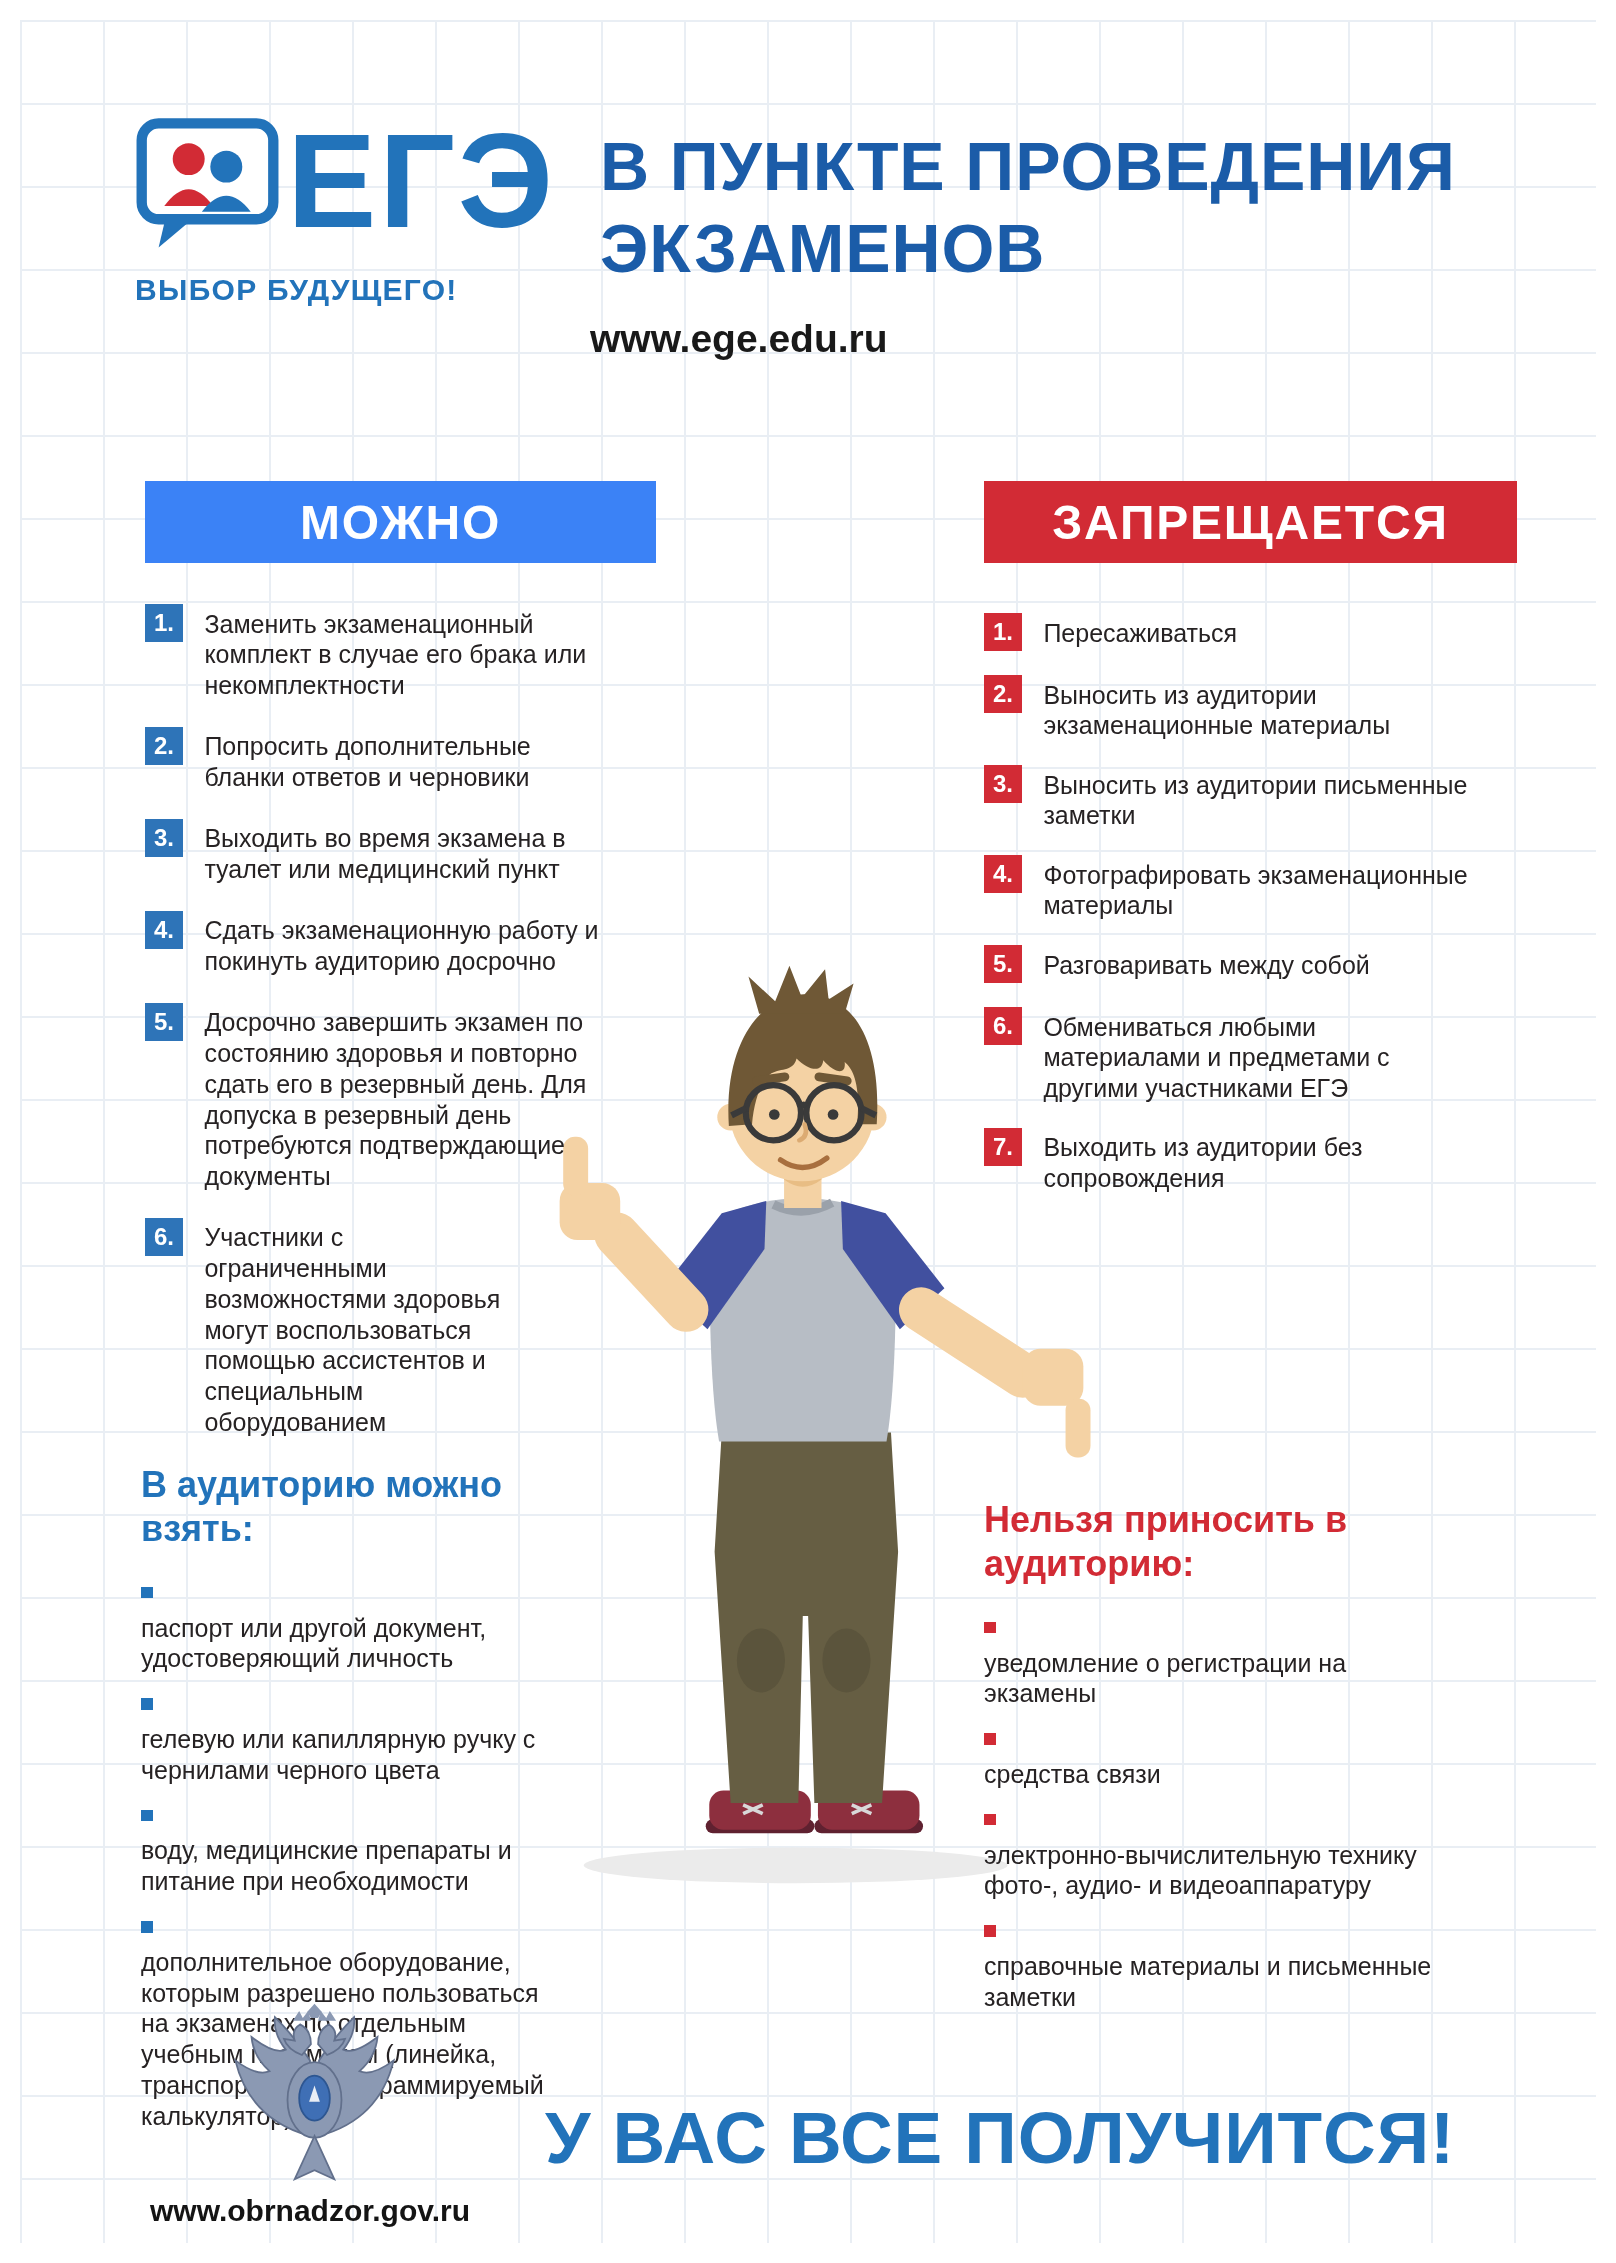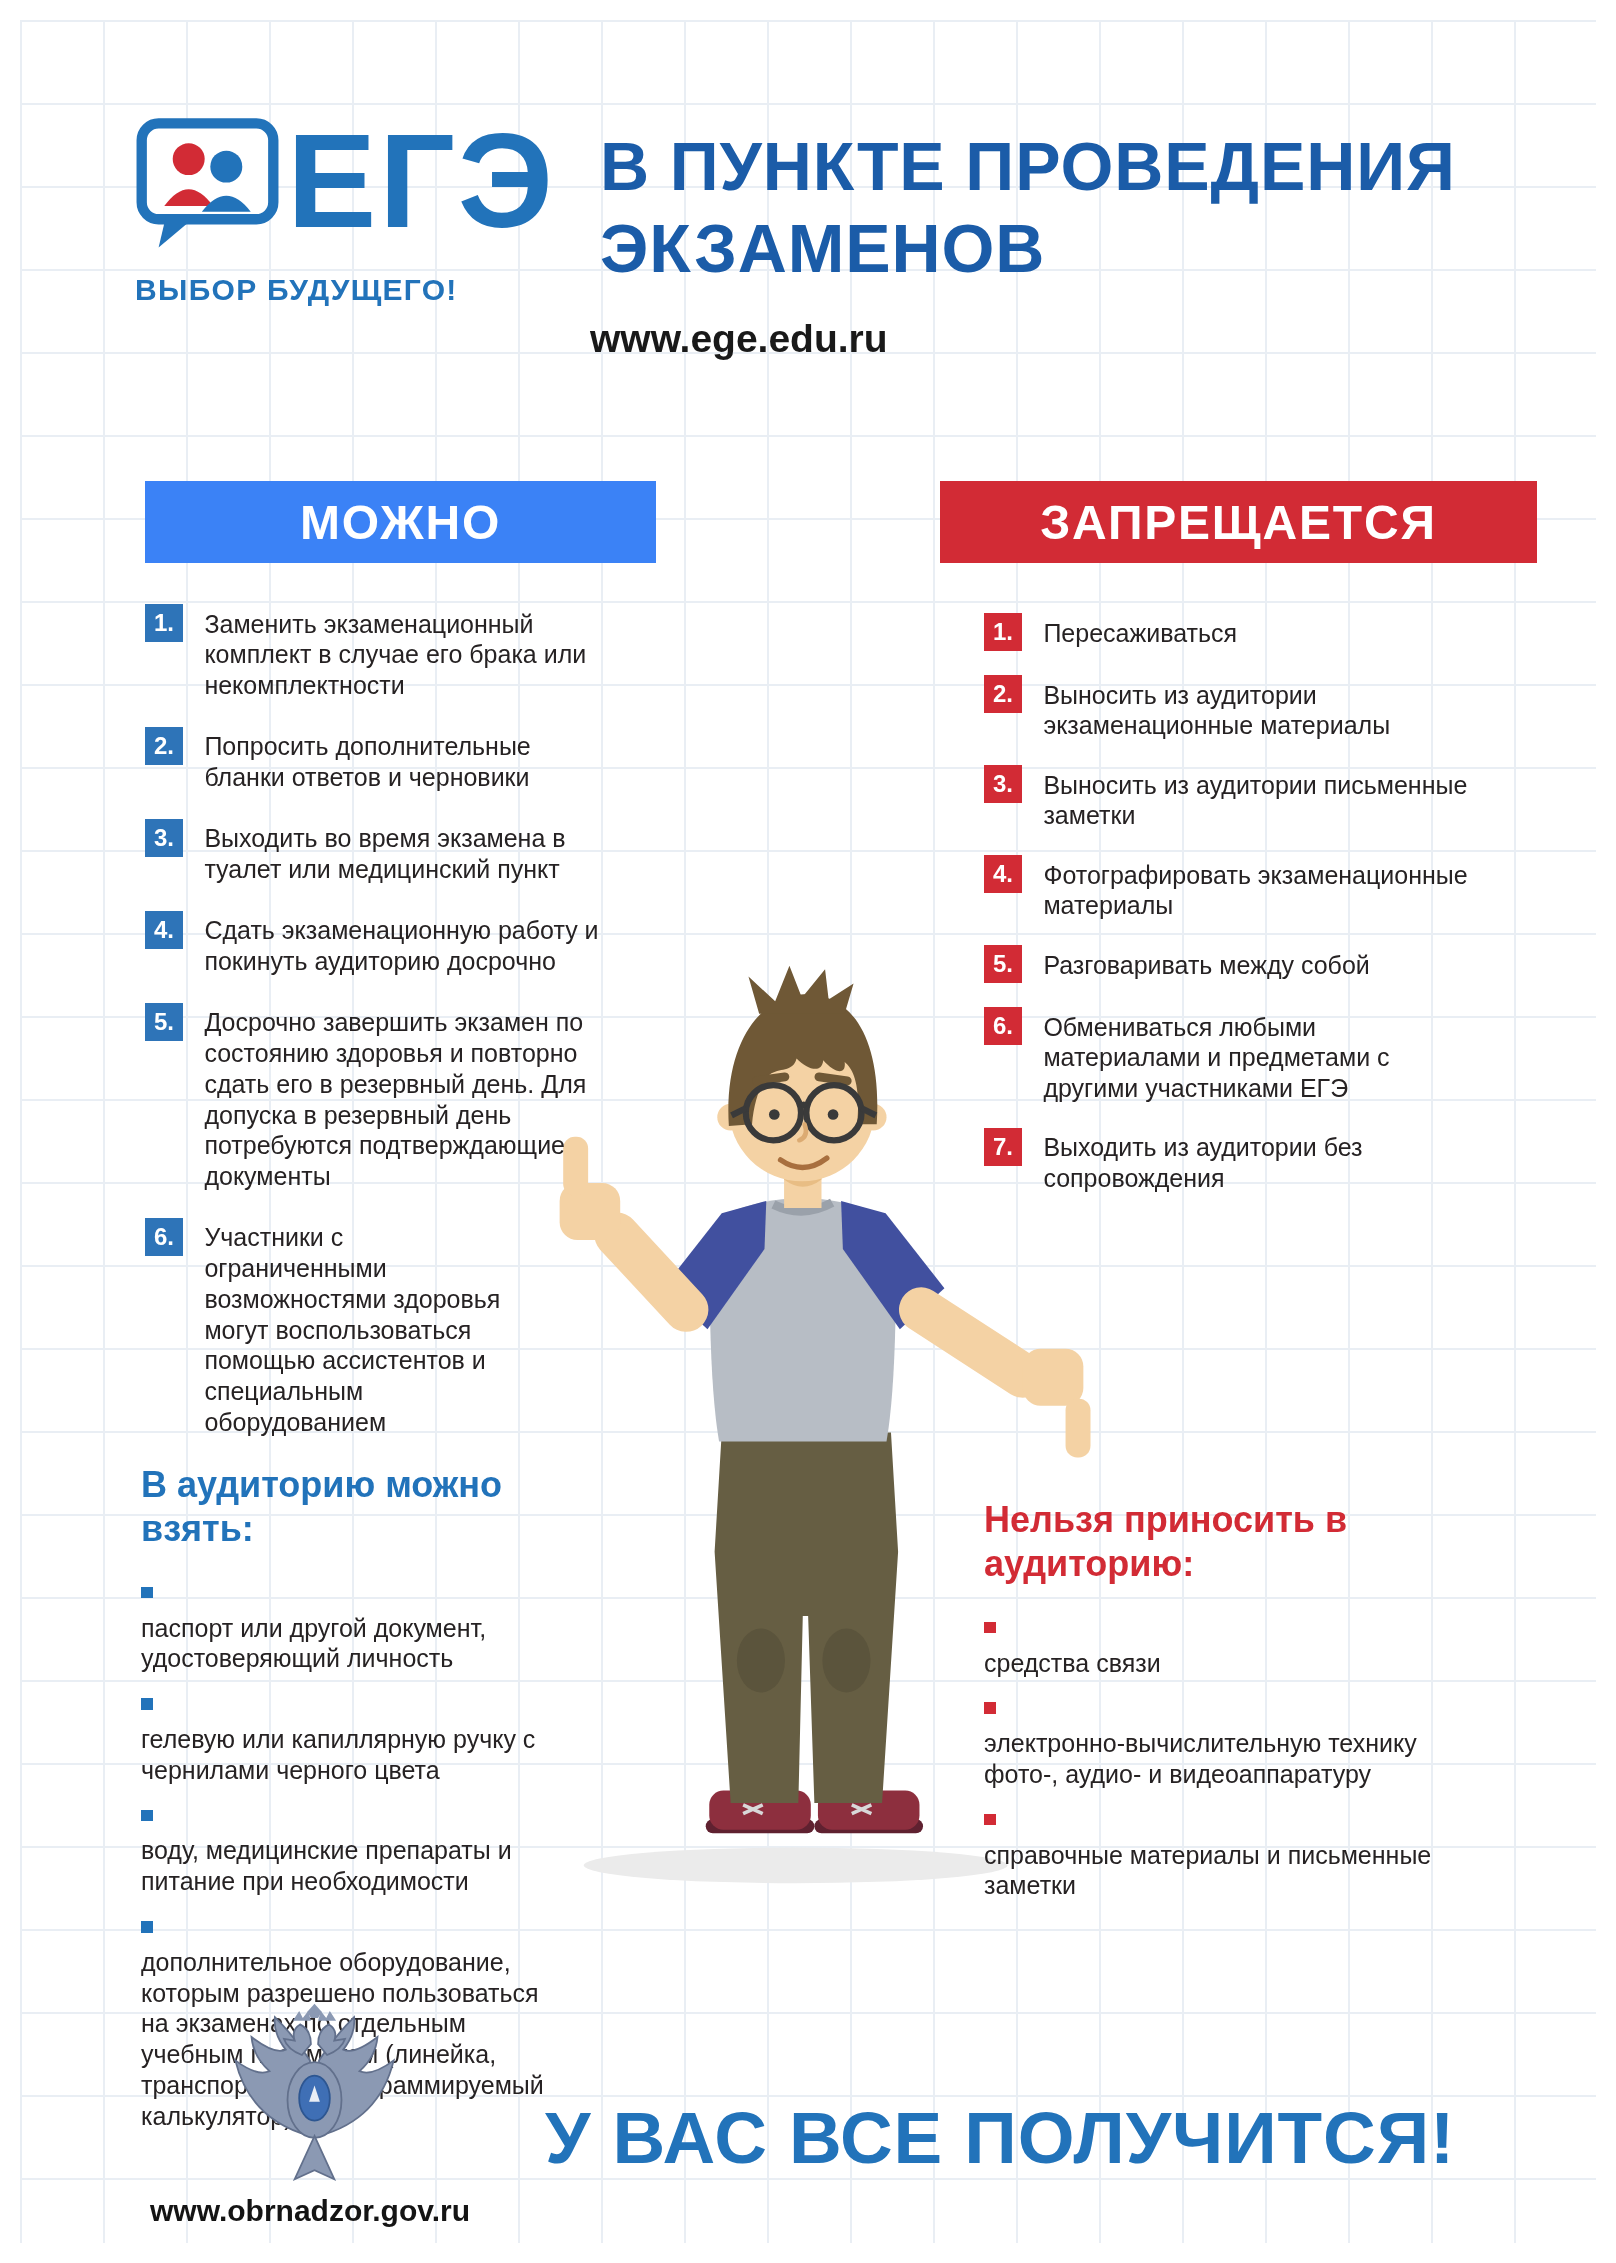--- a/index.html
+++ b/index.html
@@ -32,21 +32,21 @@
   .site-top {
     position:absolute; left:590px; top:317px; font-size:39px; font-weight:bold; color:#191919;
   }
   
   .col-head {
     position:absolute; top:481px; height:82px; display:flex; align-items:center;
     justify-content:center; color:#ffffff; font-size:48px; font-weight:bold; letter-spacing:1.8px;
     z-index:2;
   }
   .col-head.allowed   { left:145px;  width:511px; background:#3b82f6; }
-  .col-head.forbidden { left:940px; width:597px; background:#d22b35; }
+  .col-head.forbidden { left:984px; width:533px; background:#d22b35; }
   
   .num-list { position:absolute; list-style:none; margin:0; padding:0; z-index:2; }
   .num-list.allowed   { left:145px;  top:604px; width:517px; }
   .num-list.forbidden { left:984px; top:613px; width:517px; }
   .num-list li { display:flex; align-items:flex-start; gap:21.4px; }
   .num-list.allowed   li { margin-bottom:26px; }
   .num-list.forbidden li { margin-bottom:24px; }
   .badge {
     flex:none; width:38px; height:38px; display:flex; align-items:center;
     justify-content:center; color:#ffffff; font-weight:bold; font-size:24px;
@@ -262,20 +262,24 @@
           <span class="sq"></span>
           <span class="item-text">дополнительное оборудование, которым разрешено пользоваться на экзаменах по отдельным учебным предметам (линейка, транспортир, непрограммируемый калькулятор)</span>
         </li>
       </ul>
   </div>
 
   <div class="bring cannot">
     <h3>Нельзя приносить в аудиторию:</h3>
     <ul class="bullet-list">
 
+        <li>
+          <span class="sq"></span>
+          <span class="item-text">уведомление о регистрации на экзамены</span>
+        </li>
 
         <li>
           <span class="sq"></span>
           <span class="item-text">средства связи</span>
         </li>
 
         <li>
           <span class="sq"></span>
           <span class="item-text">электронно-вычислительную технику фото-, аудио- и видеоаппаратуру</span>
         </li>

